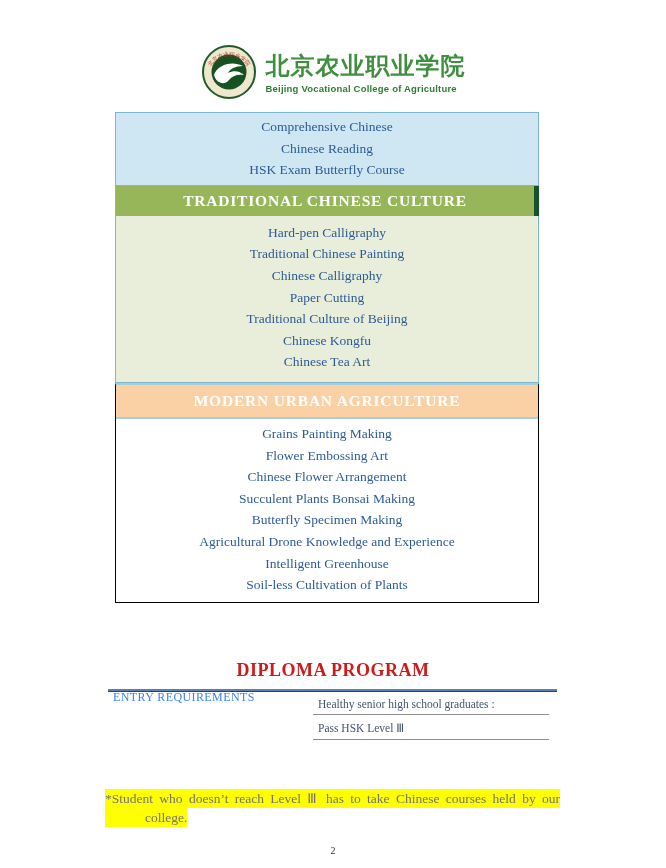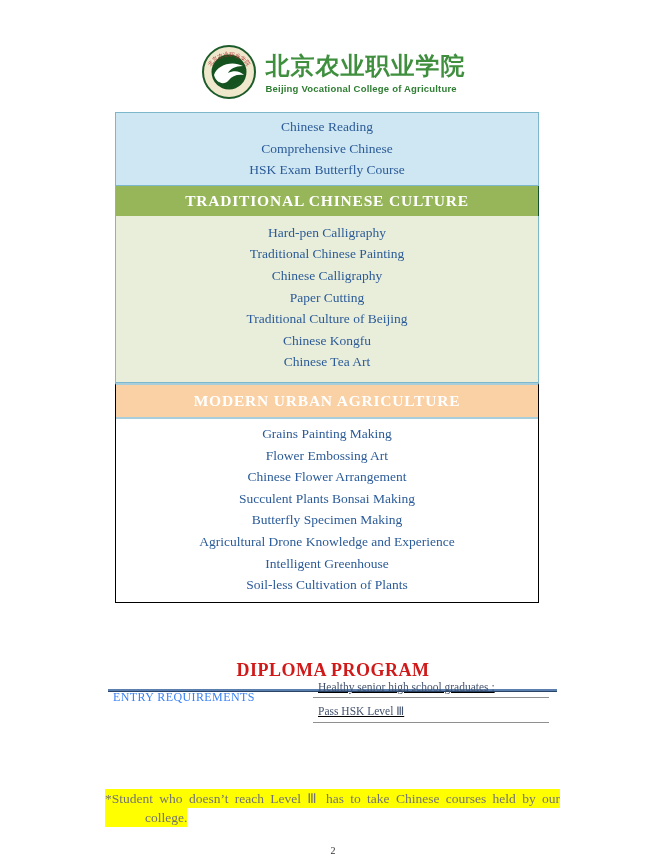--- a/index.html
+++ b/index.html
@@ -18,35 +18,35 @@
              font-size:9.5px; color:#2e7d32; letter-spacing:0.2px; margin-top:1px; }
 
   
   .course-table { position:absolute; left:115px; top:112px; width:424px; }
   .sec { text-align:center; }
   .sec .row { font-size:13.5px; color:#2b5b98; line-height:21.6px; }
   .sec-blue { background:#cfe7f2; border:1px solid #7db7cb; padding:3px 0 4px; }
   .hdr { color:#ffffff; font-weight:700; font-size:15.5px; text-align:center;
          letter-spacing:0.8px; }
   .hdr-green { background:#97b65a; border-left:1px solid #7db7cb;
-               border-right:1px solid #14532d; padding:6px 0; }
+               border-right:5px solid #14532d; padding:6px 0; }
   .sec-lightgreen { background:#e9eeda; border:1px solid #7db7cb;
                     border-top:none; padding:6px 0 9px; }
   .lower { border:1px solid #000000; border-top:2px solid #a9cedb; }
   .hdr-orange { background:#fad0a5; border-bottom:2px solid #a9cedb; padding:7px 12px; }
   .sec-white { background:#ffffff; padding:4px 0 6px; }
 
   
   .diploma-title { position:absolute; top:660px; left:0; right:0; text-align:center;
                    color:#d01a1a; font-weight:700; font-size:18px; letter-spacing:0.5px; }
   .rule-blue { position:absolute; top:689px; left:108px; width:449px; height:2px;
                background:#5b7fae; border-bottom:1px solid #2a4468; }
   .entry-label { position:absolute; top:690px; left:113px; font-size:12px;
                  color:#3b82f6; letter-spacing:0.4px; }
-  .req-fields { position:absolute; left:313px; top:680px; width:236px;text-decoration:underline; }
+  .req-fields { position:absolute; left:313px; top:697px; width:236px; }
   .req-field { border-bottom:1px solid #8f8f8f; padding:1px 0 4px 5px;
                font-size:11.5px; color:#44536d; margin-bottom:5px;
                white-space:nowrap; overflow:hidden; }
 
   
   .note { position:absolute; left:105px; top:789px; width:455px;
           font-size:13.5px; color:#737373; line-height:19px; }
   .note-line1 { display:block; background:#ffff00; text-align:justify;
                 text-align-last:justify; }
   .note-line2 { display:inline-block; background:#ffff00;padding-left:40px; }
@@ -78,22 +78,22 @@
     <div class="logo-text">
       <div class="logo-cn">北京农业职业学院</div>
       <div class="logo-en">Beijing Vocational College of Agriculture</div>
     </div>
   </div>
 
   <div class="course-table">
 
     <div class="sec sec-blue">
 
-    <div class="row">Chinese Reading</div>
-        <div class="row">Comprehensive Chinese</div>
+    <div class="row">Comprehensive Chinese</div>
+        <div class="row">Chinese Reading</div>
         <div class="row">HSK Exam Butterfly Course</div>
       </div>
 
     <div class="hdr hdr-green">TRADITIONAL CHINESE CULTURE</div>
 
     <div class="sec sec-lightgreen">
 
     <div class="row">Hard-pen Calligraphy</div>
         <div class="row">Traditional Chinese Painting</div>
         <div class="row">Chinese Calligraphy</div>

